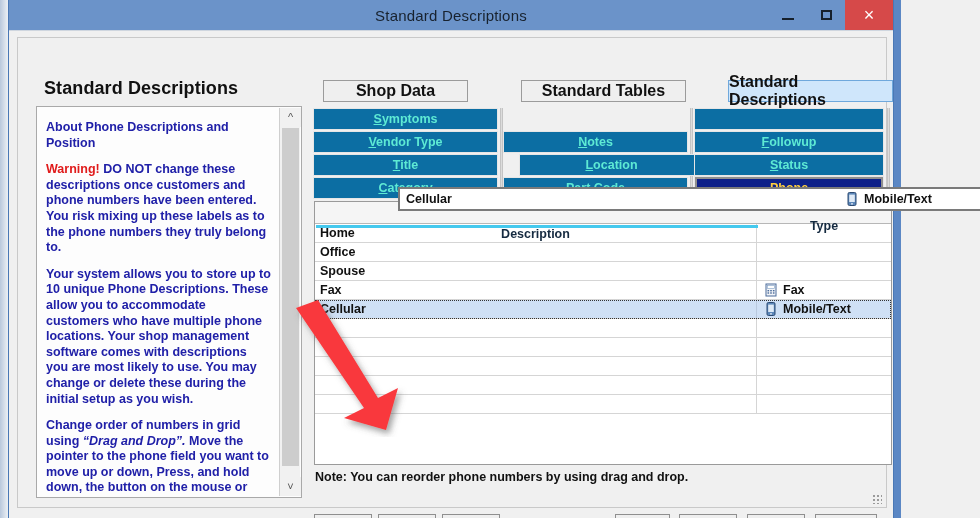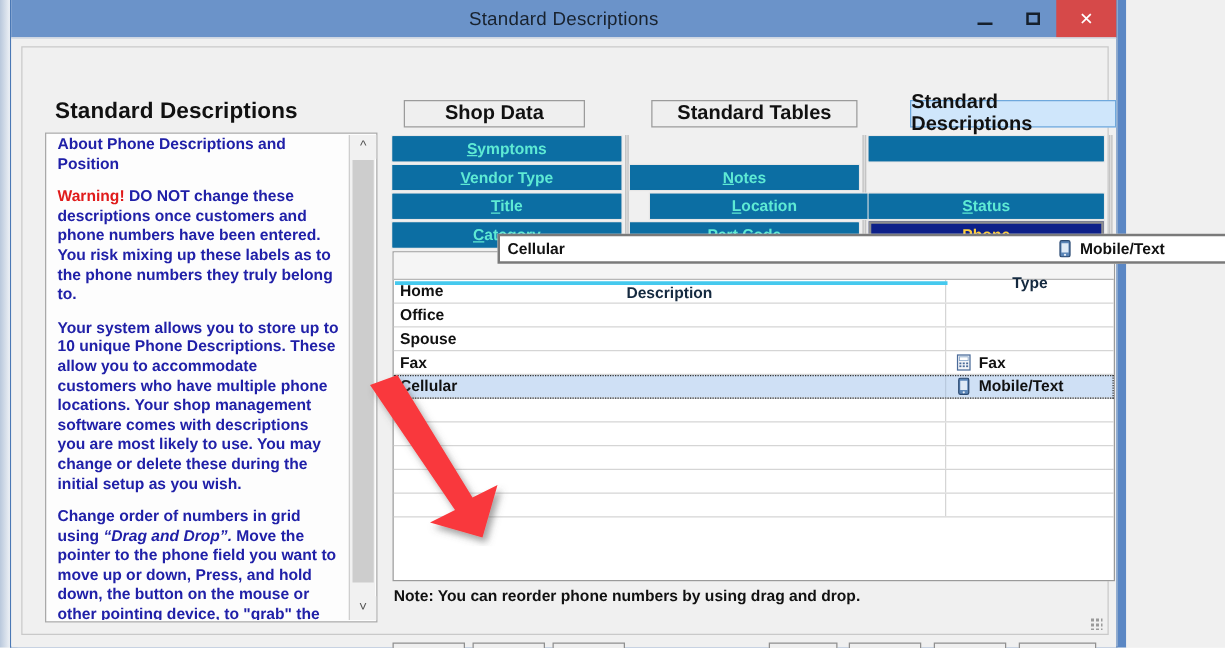--- a/index.html
+++ b/index.html
@@ -84,21 +84,21 @@
     letter-spacing: .1px;
   }
   #help-panel {
     position: absolute; left: 18px; top: 68px;
     width: 266px; height: 392px;
     background: #fdfdfd;
     border: 1px solid #a9a9a9;
   }
   #help-text {
     position: absolute; left: 1px; top: 1px; right: 22px; bottom: 1px;
-    padding: 0 8px 4px 8px;
+    padding: 12px 8px 4px 8px;
     overflow: hidden;
     color: #2020a8;
     font-size: 12.5px;
     line-height: 15.6px;
     font-weight: bold;
   }
   #help-text p { margin: 0 0 11px 0; }
   #help-text .warn { color: #e01b1b; }
   #help-text .ital { font-style: italic; }
   #help-scroll {
@@ -333,20 +333,23 @@
           <span><u>N</u>otes</span>
         </div>
       <div class="catbtn" style="left:502px; top:117px; width:183px;">
           <span><u>L</u>ocation</span>
         </div>
       <div class="catbtn" style="left:486px; top:140px; width:183px;">
           <span><u>P</u>art Code</span>
         </div>
 
       <div class="catbtn" style="left:677px; top:71px;  width:188px;"></div>
+      <div class="catbtn" style="left:677px; top:94px;  width:188px;">
+          <span><u>F</u>ollowup</span>
+        </div>
       <div class="catbtn" style="left:677px; top:117px; width:188px;">
           <span><u>S</u>tatus</span>
         </div>
       <div class="catbtn selected" style="left:677px; top:139px; width:188px; height:22px;">
           <span>P<u>h</u>one</span>
         </div>
 
       <div id="grid">
         <div id="grid-head">
           <div class="hcell hdesc">Description</div>

